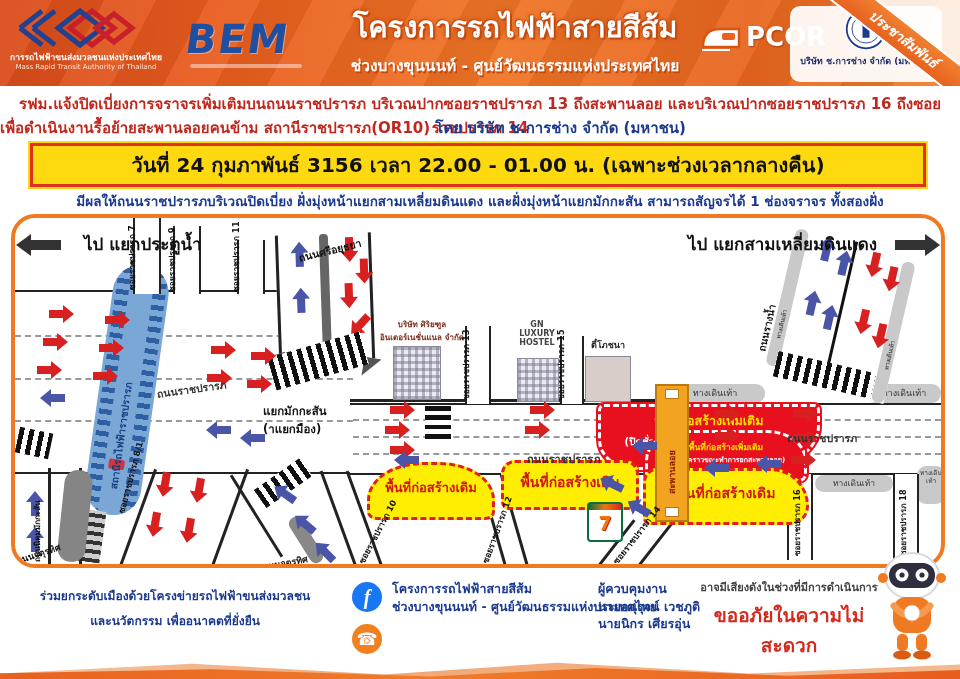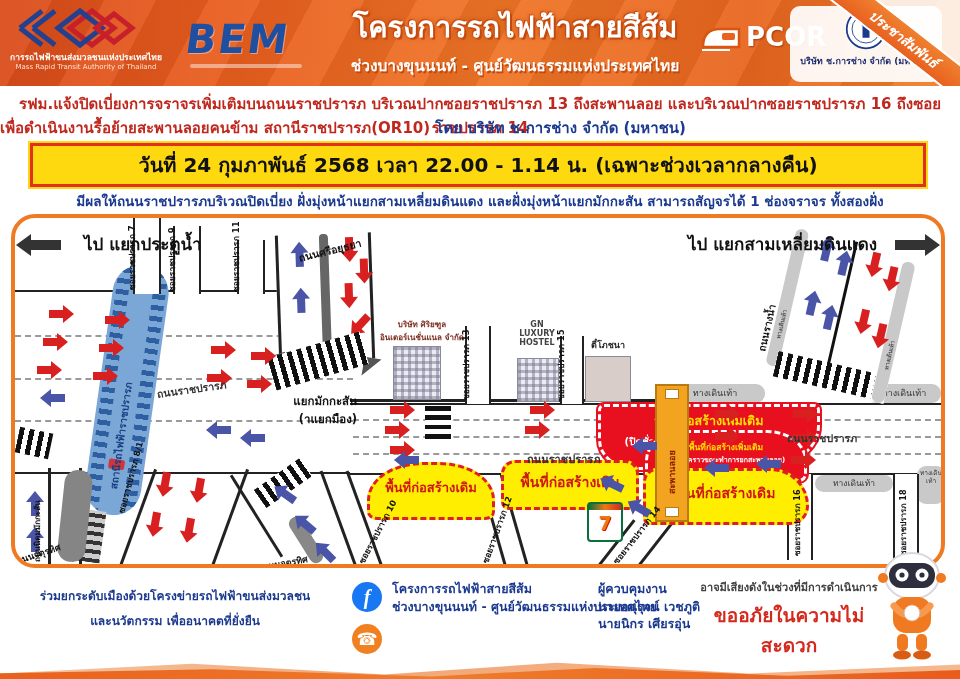--- a/index.html
+++ b/index.html
@@ -101,21 +101,21 @@
          background:linear-gradient(#f08030,#e8611f);border-top:2px solid #fff;border-bottom:2px solid #fff;
          color:#fff;font-size:13.5px;font-style:italic;font-weight:bold;text-align:center;padding:2px 0">ประชาสัมพันธ์</div>
   </div>
 
   <div class="abs" style="left:0;top:92px;width:960px;text-align:center;font-size:15px;font-weight:bold;color:#c0281e">รฟม.แจ้งปิดเบี่ยงการจราจรเพิ่มเติมบนถนนราชปรารภ บริเวณปากซอยราชปรารภ 13 ถึงสะพานลอย และบริเวณปากซอยราชปรารภ 16 ถึงซอยราชปรารภ 14</div>
   <div class="abs" style="left:0;top:116px;width:960px;font-size:15px;font-weight:bold">
     <span style="color:#c0281e">เพื่อดำเนินงานรื้อย้ายสะพานลอยคนข้าม สถานีราชปรารภ(OR10)</span><span style="color:#1b3a8f"> โดย บริษัท ช.การช่าง จำกัด (มหาชน)</span>
   </div>
 
   <div class="abs" style="left:30px;top:143px;width:890px;height:38px;background:#ffd90f;border:3px solid #e03020;
-       box-shadow:0 0 0 2px #ffd90f;text-align:center;font-size:20px;font-weight:bold;color:#111;line-height:38px">วันที่ 24 กุมภาพันธ์ 2568 เวลา 22.00 - 1.14 น. (เฉพาะช่วงเวลากลางคืน)</div>
+       box-shadow:0 0 0 2px #ffd90f;text-align:center;font-size:20px;font-weight:bold;color:#111;line-height:38px">วันที่ 24 กุมภาพันธ์ 3156 เวลา 22.00 - 01.00 น. (เฉพาะช่วงเวลากลางคืน)</div>
 
   <div class="abs" style="left:0;top:190px;width:960px;text-align:center;font-size:13.5px;font-weight:bold;color:#1b3a8f">มีผลให้ถนนราชปรารภบริเวณปิดเบี่ยง ฝั่งมุ่งหน้าแยกสามเหลี่ยมดินแดง และฝั่งมุ่งหน้าแยกมักกะสัน สามารถสัญจรได้ 1 ช่องจราจร ทั้งสองฝั่ง</div>
 
   <div id="map">
 
     <div class="abs" style="left:16px;top:12px;font-size:17px;font-weight:bold;color:#111;z-index:8">
       <span class="bigarr bl"></span>
       <span style="margin-left:17px">ไป แยกประตูน้ำ</span>
     </div>
     <div class="abs" style="right:16px;top:12px;font-size:17px;font-weight:bold;color:#111;z-index:8">
@@ -166,21 +166,21 @@
     <div class="rl" style="left:284px;top:32px;transform:rotate(-14deg);font-size:10.5px">ถนนศรีอยุธยา</div>
     <div class="abs" style="left:256px;top:136px;width:0;height:0;border-left:17px solid transparent;border-top:19px solid #555;transform:rotate(-18deg);z-index:3"></div>
     <div class="abs" style="left:348px;top:140px;width:0;height:0;border-right:17px solid transparent;border-top:19px solid #555;transform:rotate(10deg);z-index:3"></div>
 
     <div class="zeb zebV" style="left:2px;top:212px;width:34px;height:26px;transform:rotate(12deg)"></div>
     <div class="zeb zebV" style="left:255px;top:126px;width:96px;height:34px;transform:rotate(-16deg)"></div>
     <div class="zeb" style="left:410px;top:187px;width:26px;height:34px"></div>
     <div class="zeb" style="left:740px;top:187px;width:26px;height:34px"></div>
     <div class="zeb zebV" style="left:240px;top:254px;width:56px;height:22px;transform:rotate(-35deg)"></div>
 
-    <div class="abs" style="left:248px;top:174px;width:94px;text-align:right;font-size:11.5px;font-weight:bold;color:#111;z-index:7">
+    <div class="abs" style="left:248px;top:184px;width:94px;text-align:left;font-size:11.5px;font-weight:bold;color:#111;z-index:7">
       <div>แยกมักกะสัน</div>
       <div>(าแยกมือง)</div>
     </div>
 
     <div class="rl" style="left:142px;top:168px;transform:rotate(-8deg);font-size:10.5px;color:#333">ถนนราชปรารภ</div>
     <div class="abs" style="left:512px;top:232px;font-size:11px;font-weight:bold;color:#333;z-index:7">ถนนราชปรารภ</div>
     <div class="abs" style="left:772px;top:212px;font-size:10.5px;font-weight:bold;color:#333;z-index:7">ถนนราชปรารภ</div>
 
     <div class="bld" style="left:378px;top:128px;width:46px;height:52px"></div>
     <div class="abs" style="left:352px;top:100px;width:110px;text-align:center;font-size:8px;font-weight:bold;color:#7a2a1a;z-index:7">

